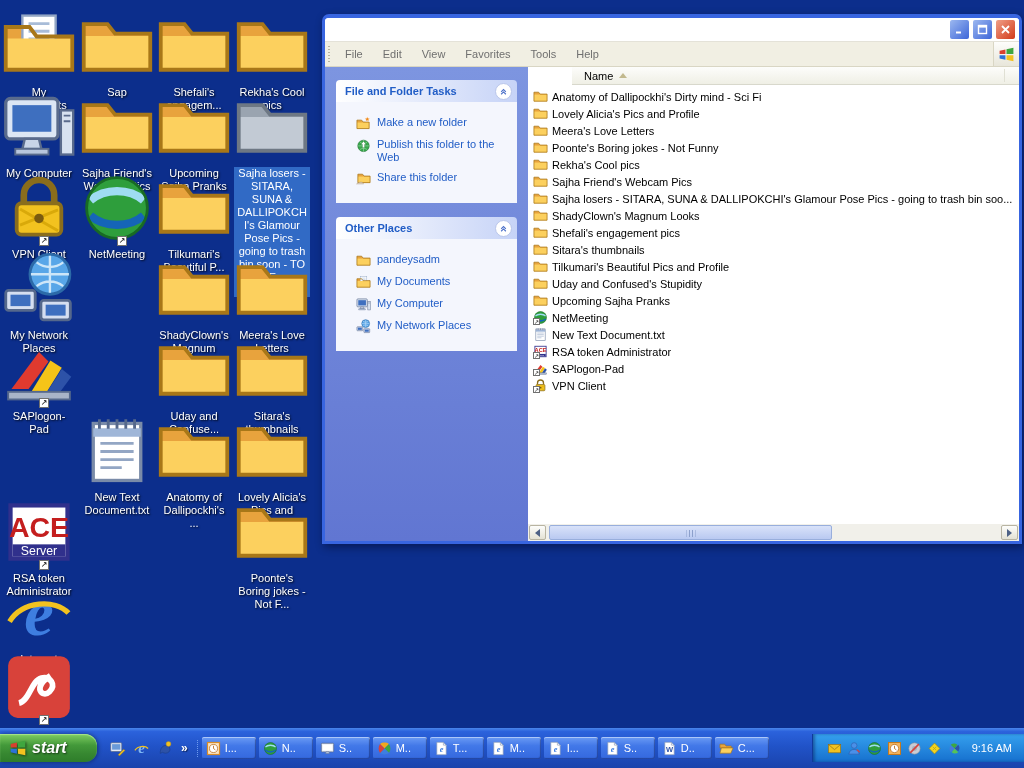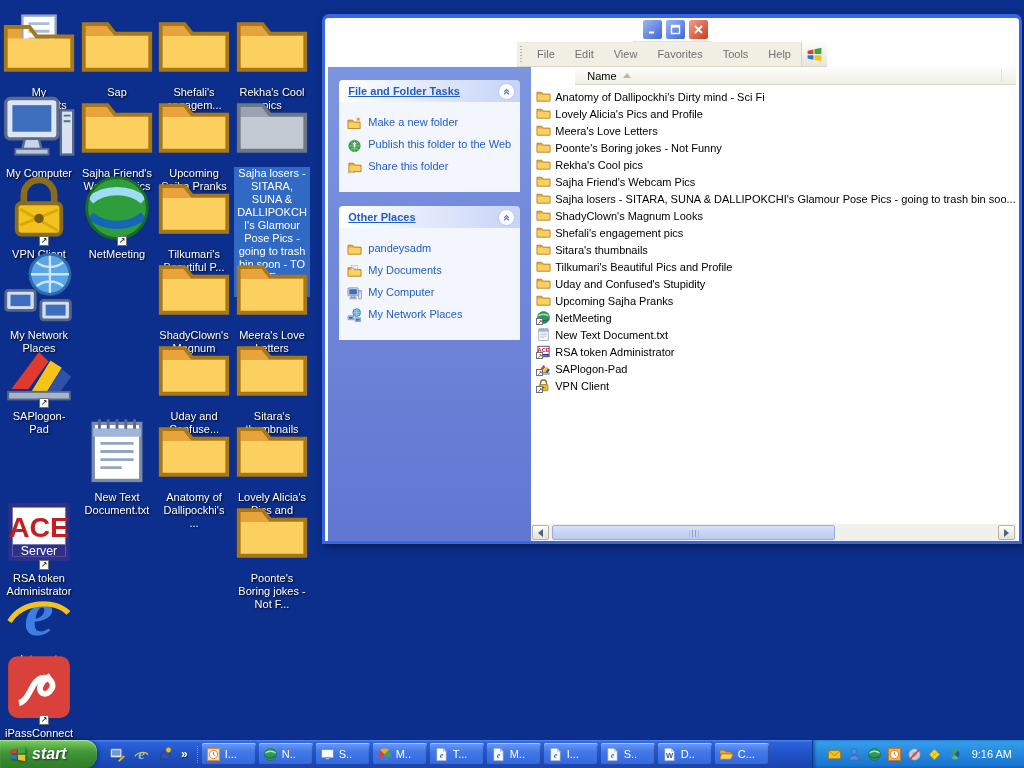--- a/index.html
+++ b/index.html
@@ -26,21 +26,21 @@
     background:#fff; border:1px solid #707070; color:#000;
     font-size:8px; line-height:8px; display:flex; align-items:center; justify-content:center;
   }
   .sm .sc { width:7px; height:7px; font-size:6px; line-height:6px; }
   
   .window {
     position:absolute; left:322px; top:14px; width:700px; height:530px;
     border:3px solid #3865E0; border-top:4px solid #3865E0;
     border-radius:7px 7px 0 0; background:#fff;
     box-shadow:2px 3px 8px rgba(0,0,20,.45);
-    display:flex; flex-direction:column;align-items:center;
+    display:flex; flex-direction:column;
   }
   .titlebar {
     height:24px; background:#fff; border-radius:4px 4px 0 0;
     display:flex; align-items:center; justify-content:flex-end;
     padding:0 3px; border-bottom:1px solid #E4E2D8; flex:none;
   }
   .title-text { flex:1; padding-left:6px; color:#000; }
   .controls { display:flex; gap:2px; }
   .winbtn {
     width:21px; height:21px; border-radius:3px; border:1px solid #fff;
@@ -69,28 +69,28 @@
   #taskpane {
     width:203px; flex:none; overflow:hidden;
     background:linear-gradient(180deg,#7D95E0,#6176D2);
     padding:13px 11px;
   }
   .tp-box { margin-bottom:14px; border-radius:4px 4px 0 0; }
   .tp-head {
     height:22px; border-radius:4px 4px 0 0; padding:0 5px 0 9px;
     background:linear-gradient(90deg,#FFFFFF,#C6D3F7);
     display:flex; align-items:center; justify-content:space-between;
-    color:#215DC6; font-weight:bold; cursor:pointer;text-decoration:underline;
+    color:#215DC6; font-weight:bold; cursor:pointer;
   }
   .chev {
     width:17px; height:17px; border-radius:50%; background:#fff;
     border:1px solid #B9C6EA; display:flex; align-items:center; justify-content:center;
   }
   .chev svg { width:11px; height:11px; }
-  .tp-body { background:#F4F6FD; padding:7px 4px 10px 8px; }
+  .tp-body { background:#F4F6FD; padding:7px 4px 10px 20px; }
   .tp-item { display:flex; gap:6px; margin:7px 0; align-items:flex-start; cursor:pointer; }
   .tp-item .ico { width:15px; height:15px; flex:none; position:relative; }
   .tp-item .ico svg { width:100%; height:100%; display:block; }
   .tp-item .tlabel { color:var(--link,#215DC6); line-height:13px; }
   .tp-box.b2 { margin-bottom:20px; }
   
   .listpane { flex:1; background:#fff; display:flex; flex-direction:column; overflow:hidden; }
   .colheader {
     height:18px; flex:none; display:flex; align-items:center; padding-left:12px; gap:6px;
     background:linear-gradient(180deg,#FDFDFB,#EFEFE5);
@@ -115,21 +115,21 @@
   .sbthumb {
     position:absolute; left:2px; top:0; width:283px; height:15px; border-radius:2px;
     background:linear-gradient(180deg,#D9E2F9,#B9C9F1); border:1px solid #98AEDC; cursor:grab;
   }
   .sbthumb::after {
     content:""; position:absolute; left:50%; top:4px; width:9px; height:7px; transform:translateX(-50%);
     background:repeating-linear-gradient(90deg,#8CA0CC 0 1px,transparent 1px 3px);
   }
   
   .taskbar {
-    position:absolute; left:0; bottom:0; width:1024px; height:28px;
+    position:absolute; left:0; bottom:0; width:1024px; height:40px;
     background:linear-gradient(180deg,#4A86EC 0%,#2B62DC 9%,#2153C8 45%,#1A43AC 100%);
     display:flex; align-items:center;
   }
   .startbtn {
     height:28px; width:97px; flex:none; cursor:pointer;
     background:linear-gradient(180deg,#7FCE62 0%,#43993A 40%,#378831 70%,#2E7D2A 100%);
     border-radius:0 12px 12px 0; box-shadow:1px 0 4px rgba(0,0,0,.4), inset 0 1px 1px #A8E58C;
     display:flex; align-items:center; gap:5px; padding-left:9px;
     color:#fff; font-weight:bold; font-style:italic; font-size:16px;
     text-shadow:1px 1px 2px rgba(0,0,0,.6);

